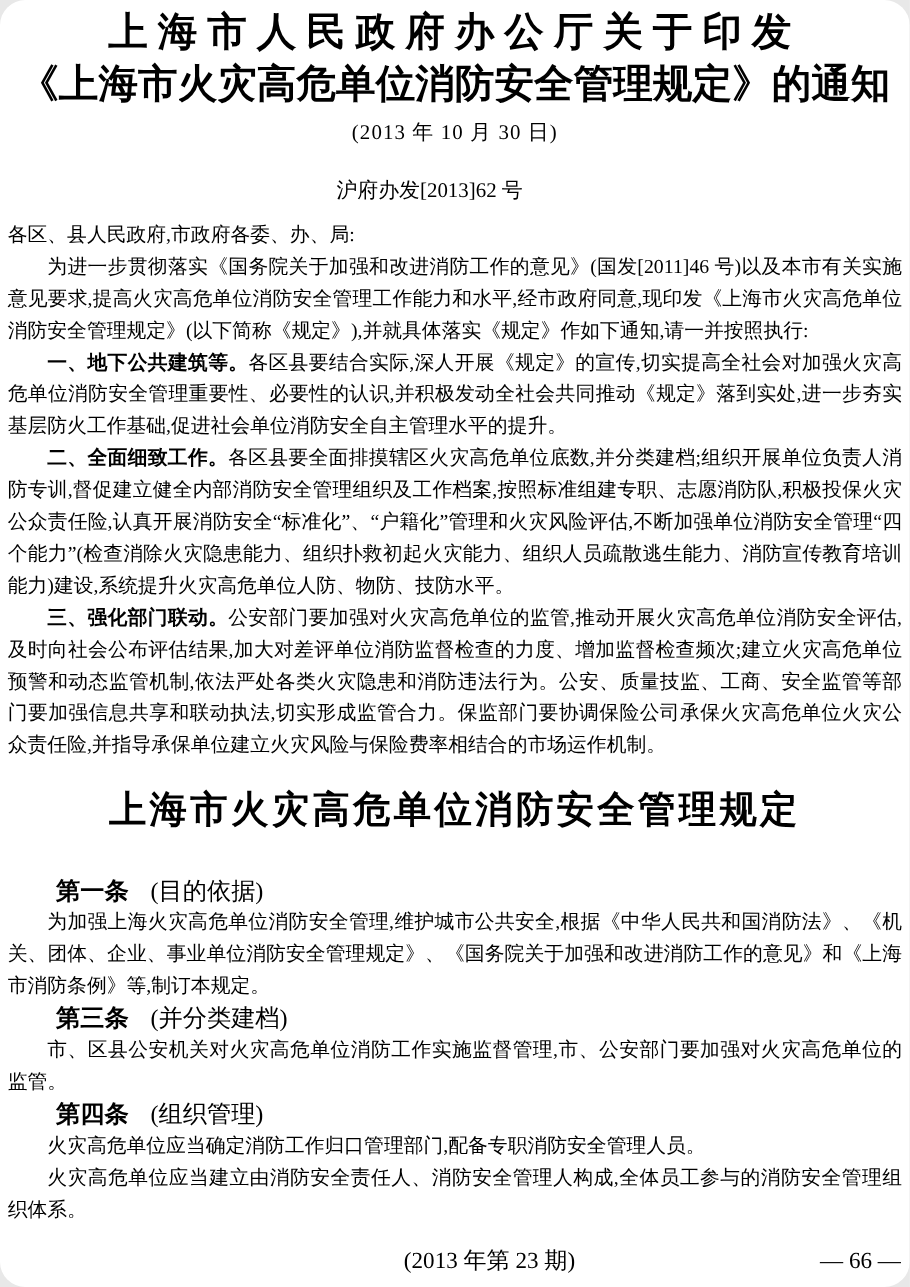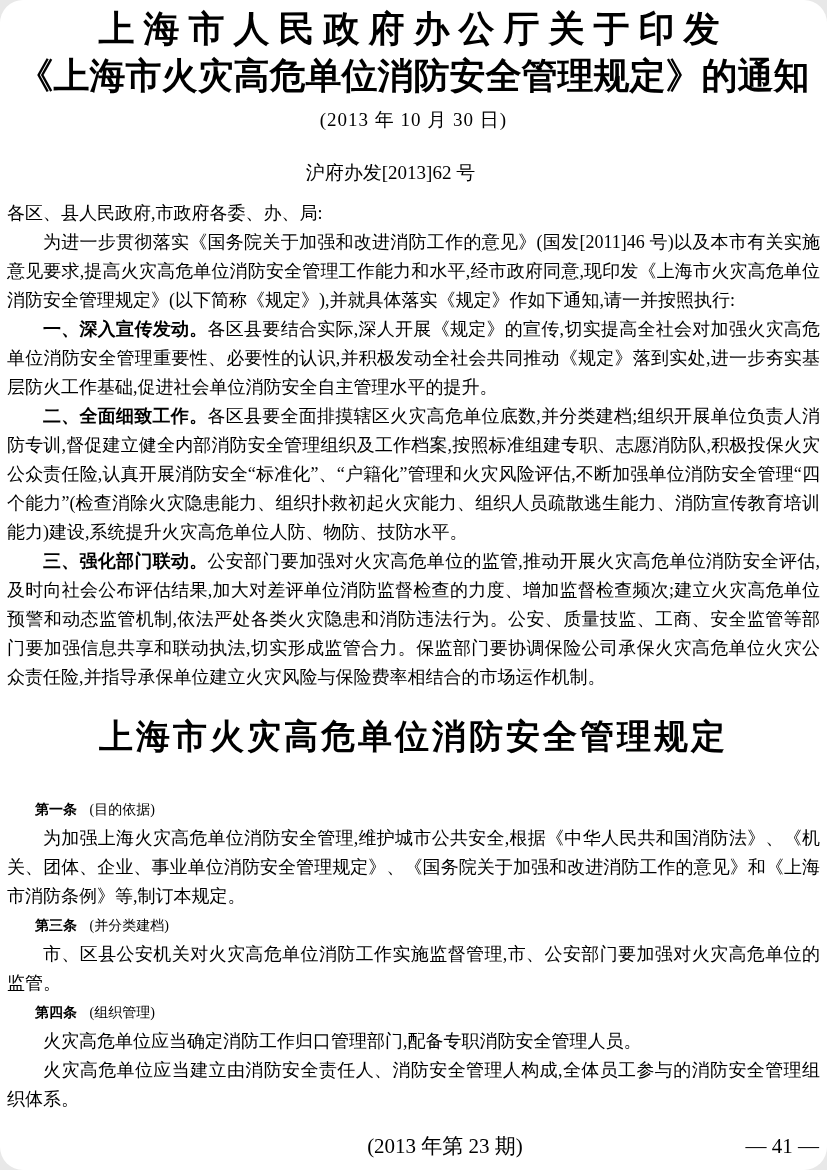--- a/index.html
+++ b/index.html
@@ -49,21 +49,21 @@
   .lead { font-weight: 700; }
   .reg-title {
     margin-top: 23px;
     margin-bottom: 36px;
     text-align: center;
     font-size: 34px;
     font-weight: 700;
     letter-spacing: 3px;
     line-height: 44px;
   }
-  .article-heading { text-indent: 2em; font-size: 14px; line-height: 29px; }
+  .article-heading { text-indent: 2em; font-size: 22px; line-height: 29px; }
   .article-num { font-weight: 700; margin-right: 0.9em; }
   .page-footer {
     position: absolute;
     left: 16px;
     bottom: 12px;
     width: 100%;
     font-size: 21px;
     line-height: 24px;
     padding-left: 31px;
   }
@@ -91,21 +91,21 @@
   <div class="date-line">(2013 年 10 月 30 日)</div>
 
   <div class="doc-number">沪府办发[2013]62 号</div>
 
   <div class="body-text">
 
     <p>各区、县人民政府,市政府各委、办、局:</p>
 
     <p class="indent">为进一步贯彻落实《国务院关于加强和改进消防工作的意见》(国发[2011]46 号)以及本市有关实施意见要求,提高火灾高危单位消防安全管理工作能力和水平,经市政府同意,现印发《上海市火灾高危单位消防安全管理规定》(以下简称《规定》),并就具体落实《规定》作如下通知,请一并按照执行:</p>
 
-    <p class="indent"><b class="lead">一、深入宣传发动。</b><span>各区县要结合实际,深人开展《规定》的宣传,切实提高全社会对加强火灾高危单位消防安全管理重要性、必要性的认识,并积极发动全社会共同推动《规定》落到实处,进一步夯实基层防火工作基础,促进社会单位消防安全自主管理水平的提升。</span></p>
+    <p class="indent"><b class="lead">一、地下公共建筑等。</b><span>各区县要结合实际,深人开展《规定》的宣传,切实提高全社会对加强火灾高危单位消防安全管理重要性、必要性的认识,并积极发动全社会共同推动《规定》落到实处,进一步夯实基层防火工作基础,促进社会单位消防安全自主管理水平的提升。</span></p>
 
     <p class="indent"><b class="lead">二、全面细致工作。</b><span>各区县要全面排摸辖区火灾高危单位底数,并分类建档;组织开展单位负责人消防专训,督促建立健全内部消防安全管理组织及工作档案,按照标准组建专职、志愿消防队,积极投保火灾公众责任险,认真开展消防安全“标准化”、“户籍化”管理和火灾风险评估,不断加强单位消防安全管理“四个能力”(检查消除火灾隐患能力、组织扑救初起火灾能力、组织人员疏散逃生能力、消防宣传教育培训能力)建设,系统提升火灾高危单位人防、物防、技防水平。</span></p>
 
     <p class="indent"><b class="lead">三、强化部门联动。</b><span>公安部门要加强对火灾高危单位的监管,推动开展火灾高危单位消防安全评估,及时向社会公布评估结果,加大对差评单位消防监督检查的力度、增加监督检查频次;建立火灾高危单位预警和动态监管机制,依法严处各类火灾隐患和消防违法行为。公安、质量技监、工商、安全监管等部门要加强信息共享和联动执法,切实形成监管合力。保监部门要协调保险公司承保火灾高危单位火灾公众责任险,并指导承保单位建立火灾风险与保险费率相结合的市场运作机制。</span></p>
 
     <h2 class="reg-title">上海市火灾高危单位消防安全管理规定</h2>
 
     <div class="article">
       <div class="article-heading"><span class="article-num">第一条</span><span class="article-title">(目的依据)</span></div>
       <p class="indent">为加强上海火灾高危单位消防安全管理,维护城市公共安全,根据《中华人民共和国消防法》、《机关、团体、企业、事业单位消防安全管理规定》、《国务院关于加强和改进消防工作的意见》和《上海市消防条例》等,制订本规定。</p>
@@ -120,16 +120,16 @@
     <div class="article">
       <div class="article-heading"><span class="article-num">第四条</span><span class="article-title">(组织管理)</span></div>
       <p class="indent">火灾高危单位应当确定消防工作归口管理部门,配备专职消防安全管理人员。</p>
       <p class="indent">火灾高危单位应当建立由消防安全责任人、消防安全管理人构成,全体员工参与的消防安全管理组织体系。</p>
     </div>
 
   </div>
 
   <div class="page-footer">
     <span class="footer-issue">(2013 年第 23 期)</span>
-    <span class="footer-pagenum">— 41 —</span>
+    <span class="footer-pagenum">— 66 —</span>
   </div>
 
 </div>
 
 </body></html>

